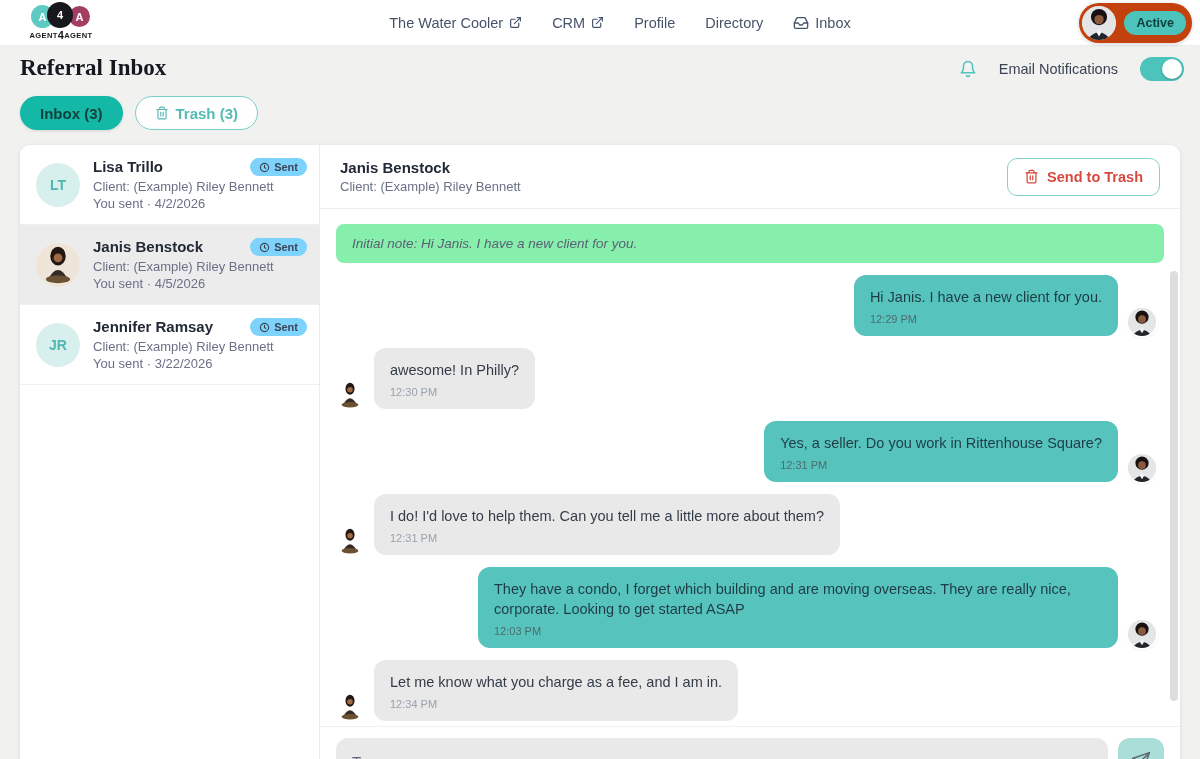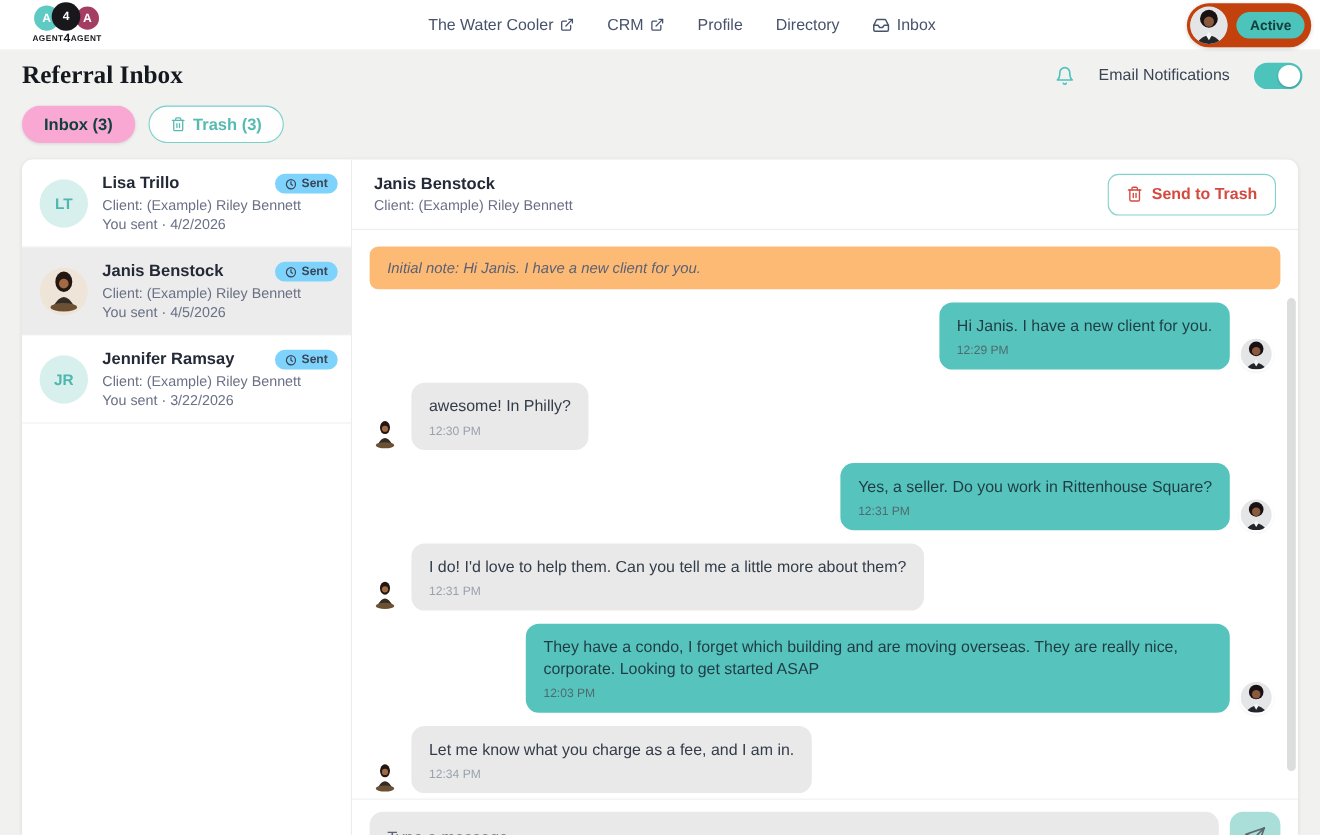--- a/index.html
+++ b/index.html
@@ -41,21 +41,21 @@
   .notif-group { position:absolute; right:16px; top:57px; display:flex; align-items:center; gap:22px; }
   .notif-label { font-size:14.5px; color:#3b4454; }
   .toggle { width:44px; height:24px; background:#4cc3bb; border-radius:13px; position:relative; cursor:pointer; }
   .toggle .knob { position:absolute; right:2px; top:2px; width:20px; height:20px; background:#fff; border-radius:50%; box-shadow:0 1px 2px rgba(0,0,0,.25); }
 
   
   .tabs { position:absolute; left:20px; top:96px; display:flex; gap:12px; }
   .tab { display:flex; align-items:center; gap:7px; height:34px; padding:0 19px; border-radius:17px;
          font-size:15px; font-weight:bold; cursor:pointer; border:1.5px solid transparent;
          background:transparent; font-family:inherit; }
-  .tab.active { background:#f9a8d4; color:#12403d; box-shadow:0 1px 3px rgba(0,0,0,.12); }
+  .tab.active { background:#14b8a6; color:#12403d; box-shadow:0 1px 3px rgba(0,0,0,.12); }
   .tab.inactive { background:#fdfefd; border-color:#79cfc9; color:#56bab3; }
   .tab .icon svg { width:14px; height:14px; stroke:#56bab3; }
 
   
   .card { position:absolute; left:20px; top:145px; width:1160px; height:614px; background:#fff;
           border-radius:10px 10px 0 0; box-shadow:0 1px 4px rgba(0,0,0,.10); display:flex; overflow:hidden; }
 
   
   .conv-list { width:300px; border-right:1px solid #ececec; flex-shrink:0; }
   .conv-item { position:relative; height:80px; padding:13px 14px 0 16px; display:flex; gap:13px;
@@ -76,21 +76,21 @@
   .chat-header { height:64px; flex-shrink:0; border-bottom:1px solid #ededed; display:flex;
                  align-items:center; justify-content:space-between; padding:0 20px; }
   .chat-name { font-size:15px; font-weight:bold; color:#232936; margin-bottom:3px; }
   .chat-client { font-size:13px; color:#6a7187; }
   .trash-btn { display:flex; align-items:center; gap:8px; border:1.5px solid #82d2cc; background:#fff;
                border-radius:10px; padding:10px 16px; color:#d6493f; font-size:14.5px; font-weight:bold;
                cursor:pointer; font-family:inherit; }
   .trash-btn .icon svg { width:15px; height:15px; stroke:#d6493f; }
 
   .messages { height:517px; flex-shrink:0; padding:15px 16px 0 16px; position:relative; overflow:hidden; }
-  .initial-note { background:#fdba74; border-radius:8px; padding:12px 16px; font-size:13.5px;
+  .initial-note { background:#86efac; border-radius:8px; padding:12px 16px; font-size:13.5px;
                   font-style:italic; color:#5b6175; margin-bottom:12px; }
   .msg-row { display:flex; align-items:flex-end; gap:10px; margin-bottom:12px; }
   .msg-row.sent { justify-content:flex-end; padding-right:8px; }
   .msg-row.received { justify-content:flex-start; }
   .bubble { border-radius:12px; padding:12px 16px 11px; max-width:640px; }
   .bubble.sent { background:#56c4bd; }
   .bubble.received { background:#e9e9e9; }
   .msg-text { font-size:14.5px; line-height:20px; }
   .bubble.sent .msg-text { color:#1f3c45; }
   .bubble.received .msg-text { color:#333c49; }

